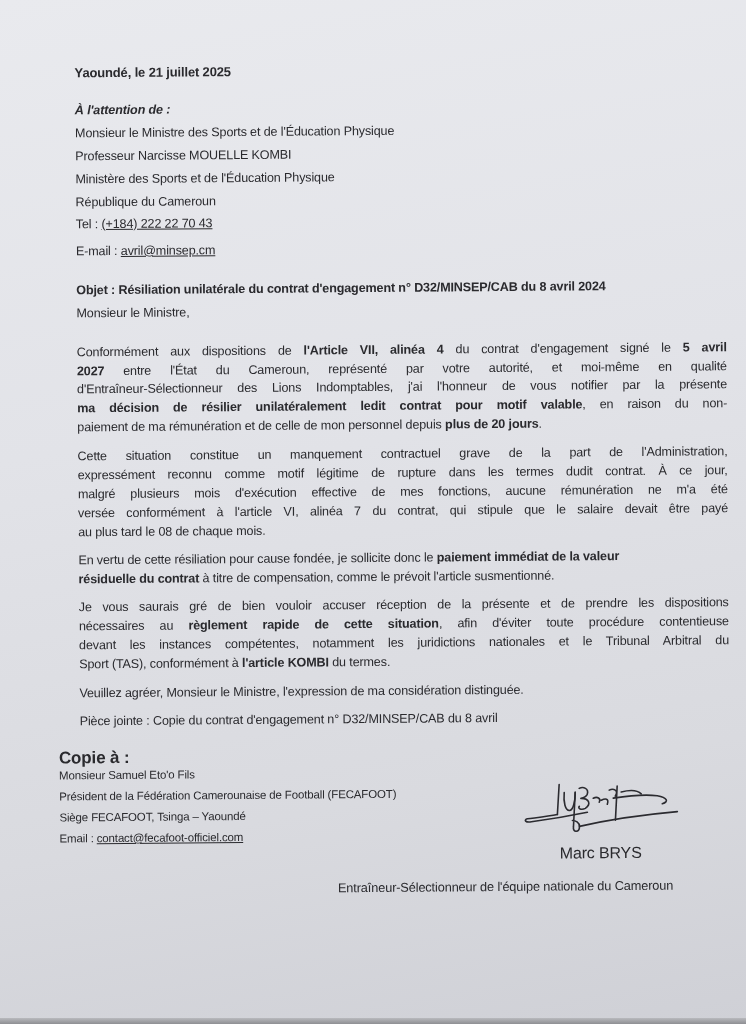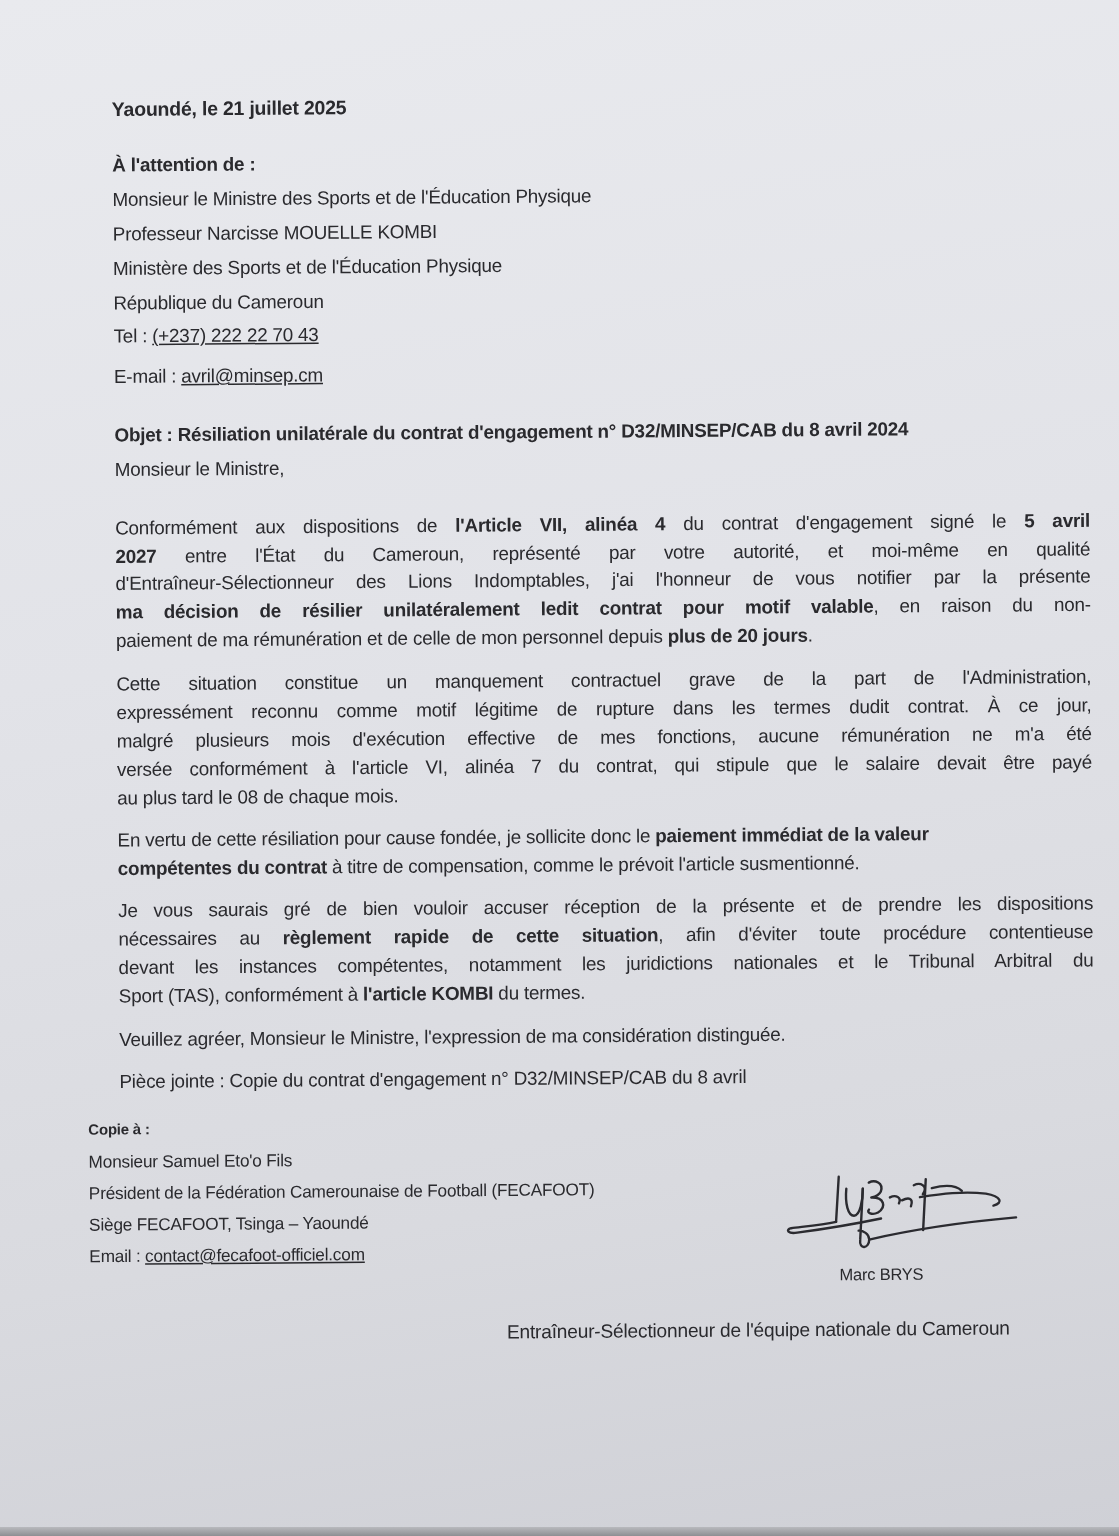--- a/index.html
+++ b/index.html
@@ -21,28 +21,28 @@
   .sig { position:absolute; left:515px; top:772px; width:165px; height:70px; }
   .bottom-shadow { position:absolute; left:0; bottom:0; width:746px; height:6px; background:linear-gradient(#b8b9bd,#8e8f93); }
 </style>
 </head>
 <body>
 
 <div class="page">
 
   <div class="line b" style="left:78px;top:63px;font-size:13px;">Yaoundé, le 21 juillet 2025</div>
 
-  <div class="line b" style="left:78px;top:101px;">À l'attention de :</div>
+  <div class="line b" style="left:78px;top:101px;font-style:italic;">À l'attention de :</div>
   <div class="line" style="left:78px;top:124px;">Monsieur le Ministre des Sports et de l'Éducation Physique</div>
   <div class="line" style="left:78px;top:147px;">Professeur Narcisse MOUELLE KOMBI</div>
   <div class="line" style="left:78px;top:170px;">Ministère des Sports et de l'Éducation Physique</div>
   <div class="line" style="left:78px;top:193px;">République du Cameroun</div>
   <div class="line" style="left:78px;top:215px;">
     <span>Tel :</span>
-    <span class="u">(+237) 222 22 70 43</span>
+    <span class="u">(+184) 222 22 70 43</span>
   </div>
   <div class="line" style="left:78px;top:242px;">
     <span>E-mail :</span>
     <span class="u">avril@minsep.cm</span>
   </div>
 
   <div class="line b" style="left:78px;top:281px;">Objet : Résiliation unilatérale du contrat d'engagement n° D32/MINSEP/CAB du 8 avril 2024</div>
 
   <div class="line" style="left:78px;top:304px;">Monsieur le Ministre,</div>
 
@@ -52,31 +52,31 @@
   <div class="line just" style="left:78px;top:399px;width:650px;"><span class="b">ma décision de résilier unilatéralement ledit contrat pour motif valable</span><span>, en raison du non-</span></div>
   <div class="line" style="left:78px;top:418px;"><span>paiement de ma rémunération et de celle de mon personnel depuis </span><span class="b">plus de 20 jours</span><span>.</span></div>
 
   <div class="line just" style="left:78px;top:447px;width:650px;">Cette situation constitue un manquement contractuel grave de la part de l'Administration,</div>
   <div class="line just" style="left:78px;top:466px;width:650px;">expressément reconnu comme motif légitime de rupture dans les termes dudit contrat. À ce jour,</div>
   <div class="line just" style="left:78px;top:485px;width:650px;">malgré plusieurs mois d'exécution effective de mes fonctions, aucune rémunération ne m'a été</div>
   <div class="line just" style="left:78px;top:504px;width:650px;">versée conformément à l'article VI, alinéa 7 du contrat, qui stipule que le salaire devait être payé</div>
   <div class="line" style="left:78px;top:523px;">au plus tard le 08 de chaque mois.</div>
 
   <div class="line" style="left:78px;top:551px;"><span>En vertu de cette résiliation pour cause fondée, je sollicite donc le </span><span class="b">paiement immédiat de la valeur</span></div>
-  <div class="line" style="left:78px;top:570px;"><span class="b">compétentes du contrat</span><span> à titre de compensation, comme le prévoit l'article susmentionné.</span></div>
+  <div class="line" style="left:78px;top:570px;"><span class="b">résiduelle du contrat</span><span> à titre de compensation, comme le prévoit l'article susmentionné.</span></div>
 
   <div class="line just" style="left:78px;top:598px;width:650px;">Je vous saurais gré de bien vouloir accuser réception de la présente et de prendre les dispositions</div>
   <div class="line just" style="left:78px;top:617px;width:650px;"><span>nécessaires au </span><span class="b">règlement rapide de cette situation</span><span>, afin d'éviter toute procédure contentieuse</span></div>
   <div class="line just" style="left:78px;top:636px;width:650px;">devant les instances compétentes, notamment les juridictions nationales et le Tribunal Arbitral du</div>
   <div class="line" style="left:78px;top:655px;"><span>Sport (TAS), conformément à </span><span class="b">l'article KOMBI</span><span> du termes.</span></div>
 
   <div class="line" style="left:78px;top:684px;">Veuillez agréer, Monsieur le Ministre, l'expression de ma considération distinguée.</div>
   <div class="line" style="left:78px;top:712px;">Pièce jointe : Copie du contrat d'engagement n° D32/MINSEP/CAB du 8 avril</div>
 
-  <div class="line b" style="left:57px;top:746px;font-size:10px;">Copie à :</div>
+  <div class="line b" style="left:57px;top:746px;font-size:17px;">Copie à :</div>
   <div class="line" style="left:57px;top:767px;font-size:11.5px;">Monsieur Samuel Eto'o Fils</div>
   <div class="line" style="left:57px;top:788px;font-size:11.5px;">Président de la Fédération Camerounaise de Football (FECAFOOT)</div>
   <div class="line" style="left:57px;top:809px;font-size:11.5px;">Siège FECAFOOT, Tsinga – Yaoundé</div>
   <div class="line" style="left:57px;top:830px;font-size:11.5px;">
     <span>Email : </span><span class="u">contact@fecafoot-officiel.com</span>
   </div>
 
   <svg class="sig" viewBox="0 0 165 70">
     <g fill="none" stroke="#2b2b30" stroke-width="1.6" stroke-linecap="round" stroke-linejoin="round">
       <path d="M42 14 L40 44"></path>
@@ -85,18 +85,18 @@
       <path d="M58 22 L56 56 C55 63 62 62 62 56 C62 52 58 50 55 50"></path>
       <path d="M62 18 C66 16 72 18 70 24 C68 28 62 28 64 28 C72 28 74 34 68 38 C64 40 60 38 62 36"></path>
       <path d="M76 28 C80 26 84 28 82 32 M84 30 C88 28 92 28 90 34"></path>
       <path d="M92 20 C96 18 102 20 98 26 M100 16 L98 50"></path>
       <path d="M96 28 C110 26 125 24 140 26 C150 28 152 32 145 34"></path>
       <path d="M104 22 C112 20 120 20 124 24"></path>
       <path d="M62 56 C80 52 110 46 160 42"></path>
     </g>
   </svg>
 
-  <div class="line" style="left:557px;top:846px;font-size:11px;">Marc BRYS</div>
+  <div class="line" style="left:557px;top:846px;font-size:16px;">Marc BRYS</div>
   <div class="line" style="left:335px;top:880px;font-size:12.8px;">Entraîneur-Sélectionneur de l'équipe nationale du Cameroun</div>
 
 </div>
 
 <div class="bottom-shadow"></div>
 
 </body></html>

